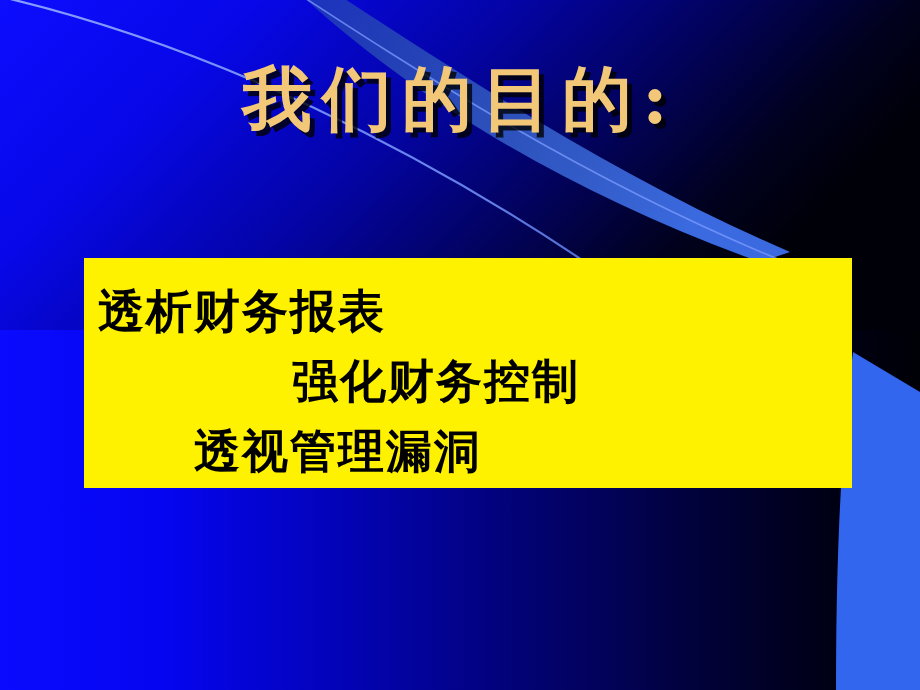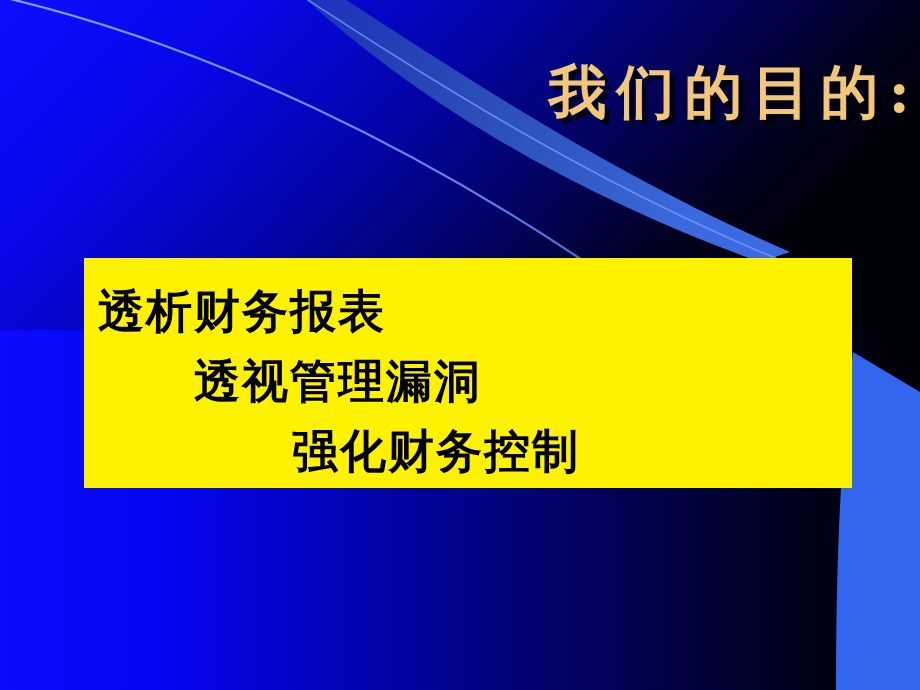--- a/index.html
+++ b/index.html
@@ -19,23 +19,23 @@
     inset: 0;
     width: 920px;
     height: 690px;
     display: block;
   }
   #title {
     position: absolute;
     left: 0;
     top: 62px;
     width: 920px;
-    text-align: right;
+    text-align: center;
     font-family: "DejaVu Serif", "Liberation Serif", serif;
-    font-size: 58px;
+    font-size: 70px;
     font-weight: 700;
     letter-spacing: 10px;
     color: #F2C878;
     text-shadow: 5px 5px 0 rgba(0,0,0,0.78);
     white-space: nowrap;
     line-height: 1.05;
   }
   #content-box {
     position: absolute;
     left: 84px;
@@ -109,17 +109,17 @@
       <path d="M 262 -30 C 400 60 580 180 795 266" fill="none" stroke="#7E9CFF" stroke-width="1.6" stroke-opacity="0.75"></path>
 
       <path d="M 853 352 L 920 392 L 920 690 L 836 690 C 836 600 838 470 853 352 Z" fill="#3366EE"></path>
     </g>
   </svg>
 
   <div id="title">我们的目的:</div>
 
   <div id="content-box">
     <div class="content-line indent-0">透析财务报表</div>
+    <div class="content-line indent-2">强化财务控制</div>
     <div class="content-line indent-1">透视管理漏洞</div>
-    <div class="content-line indent-2">强化财务控制</div>
   </div>
 
 </div>
 
 </body></html>

